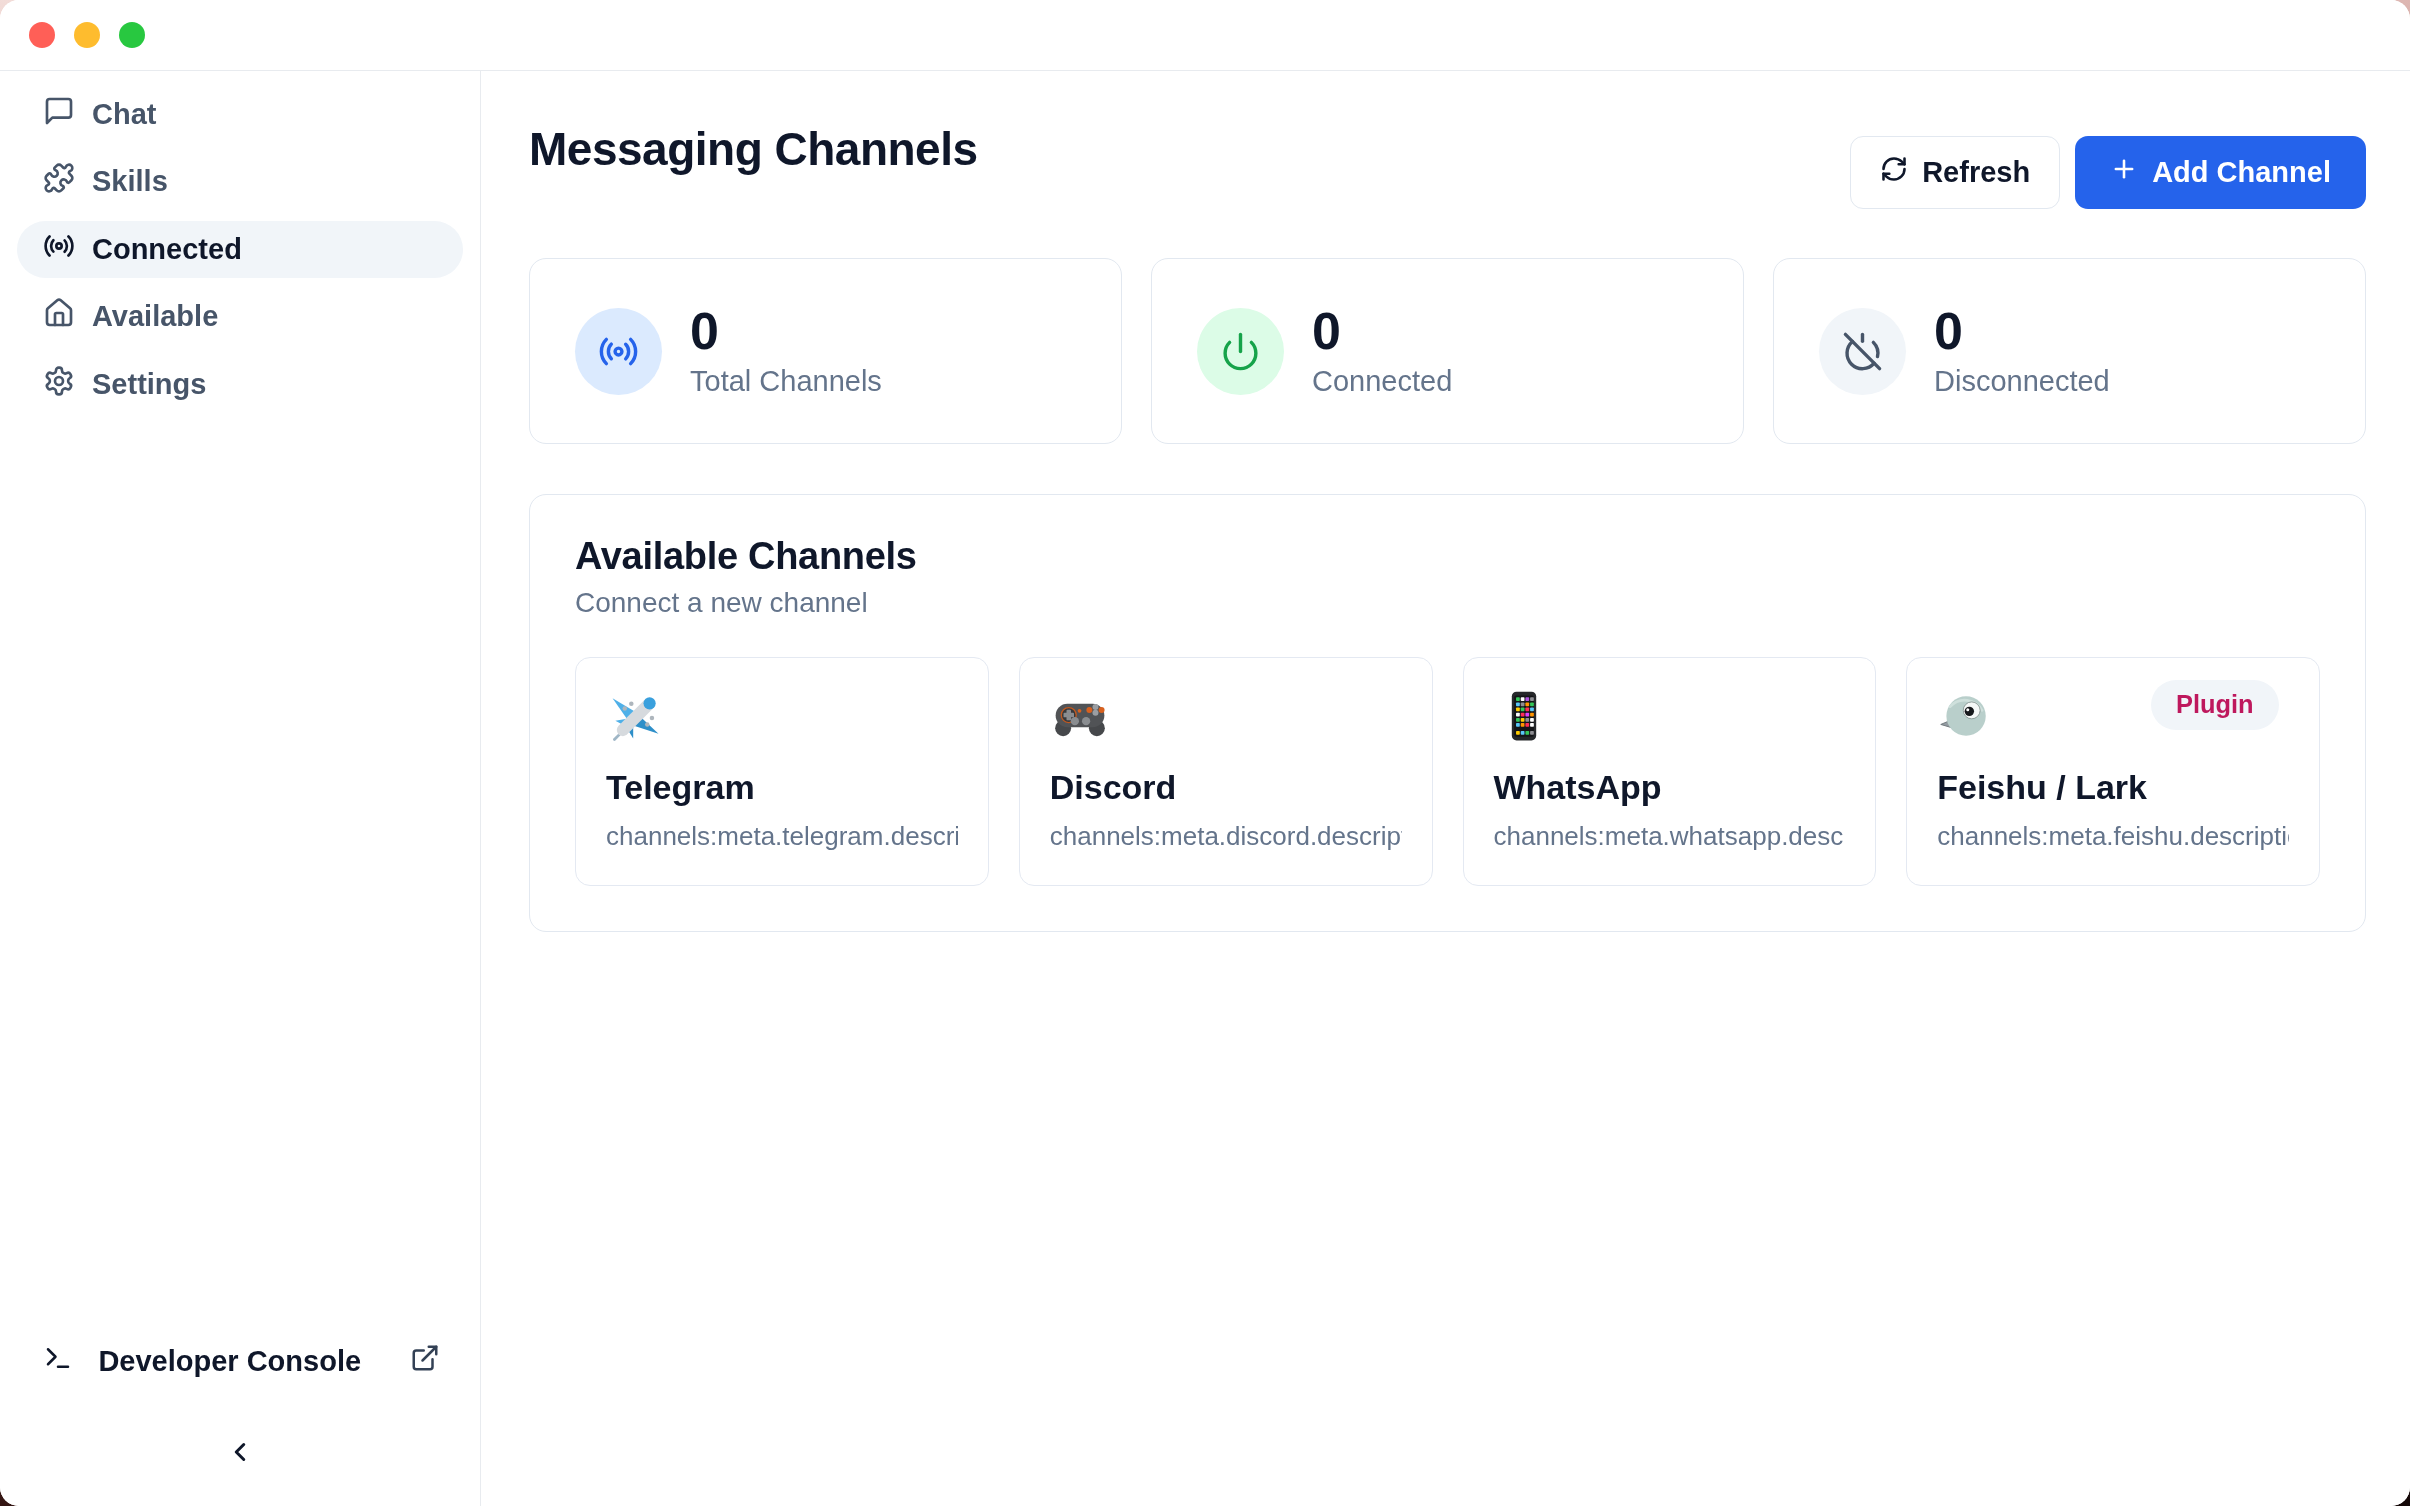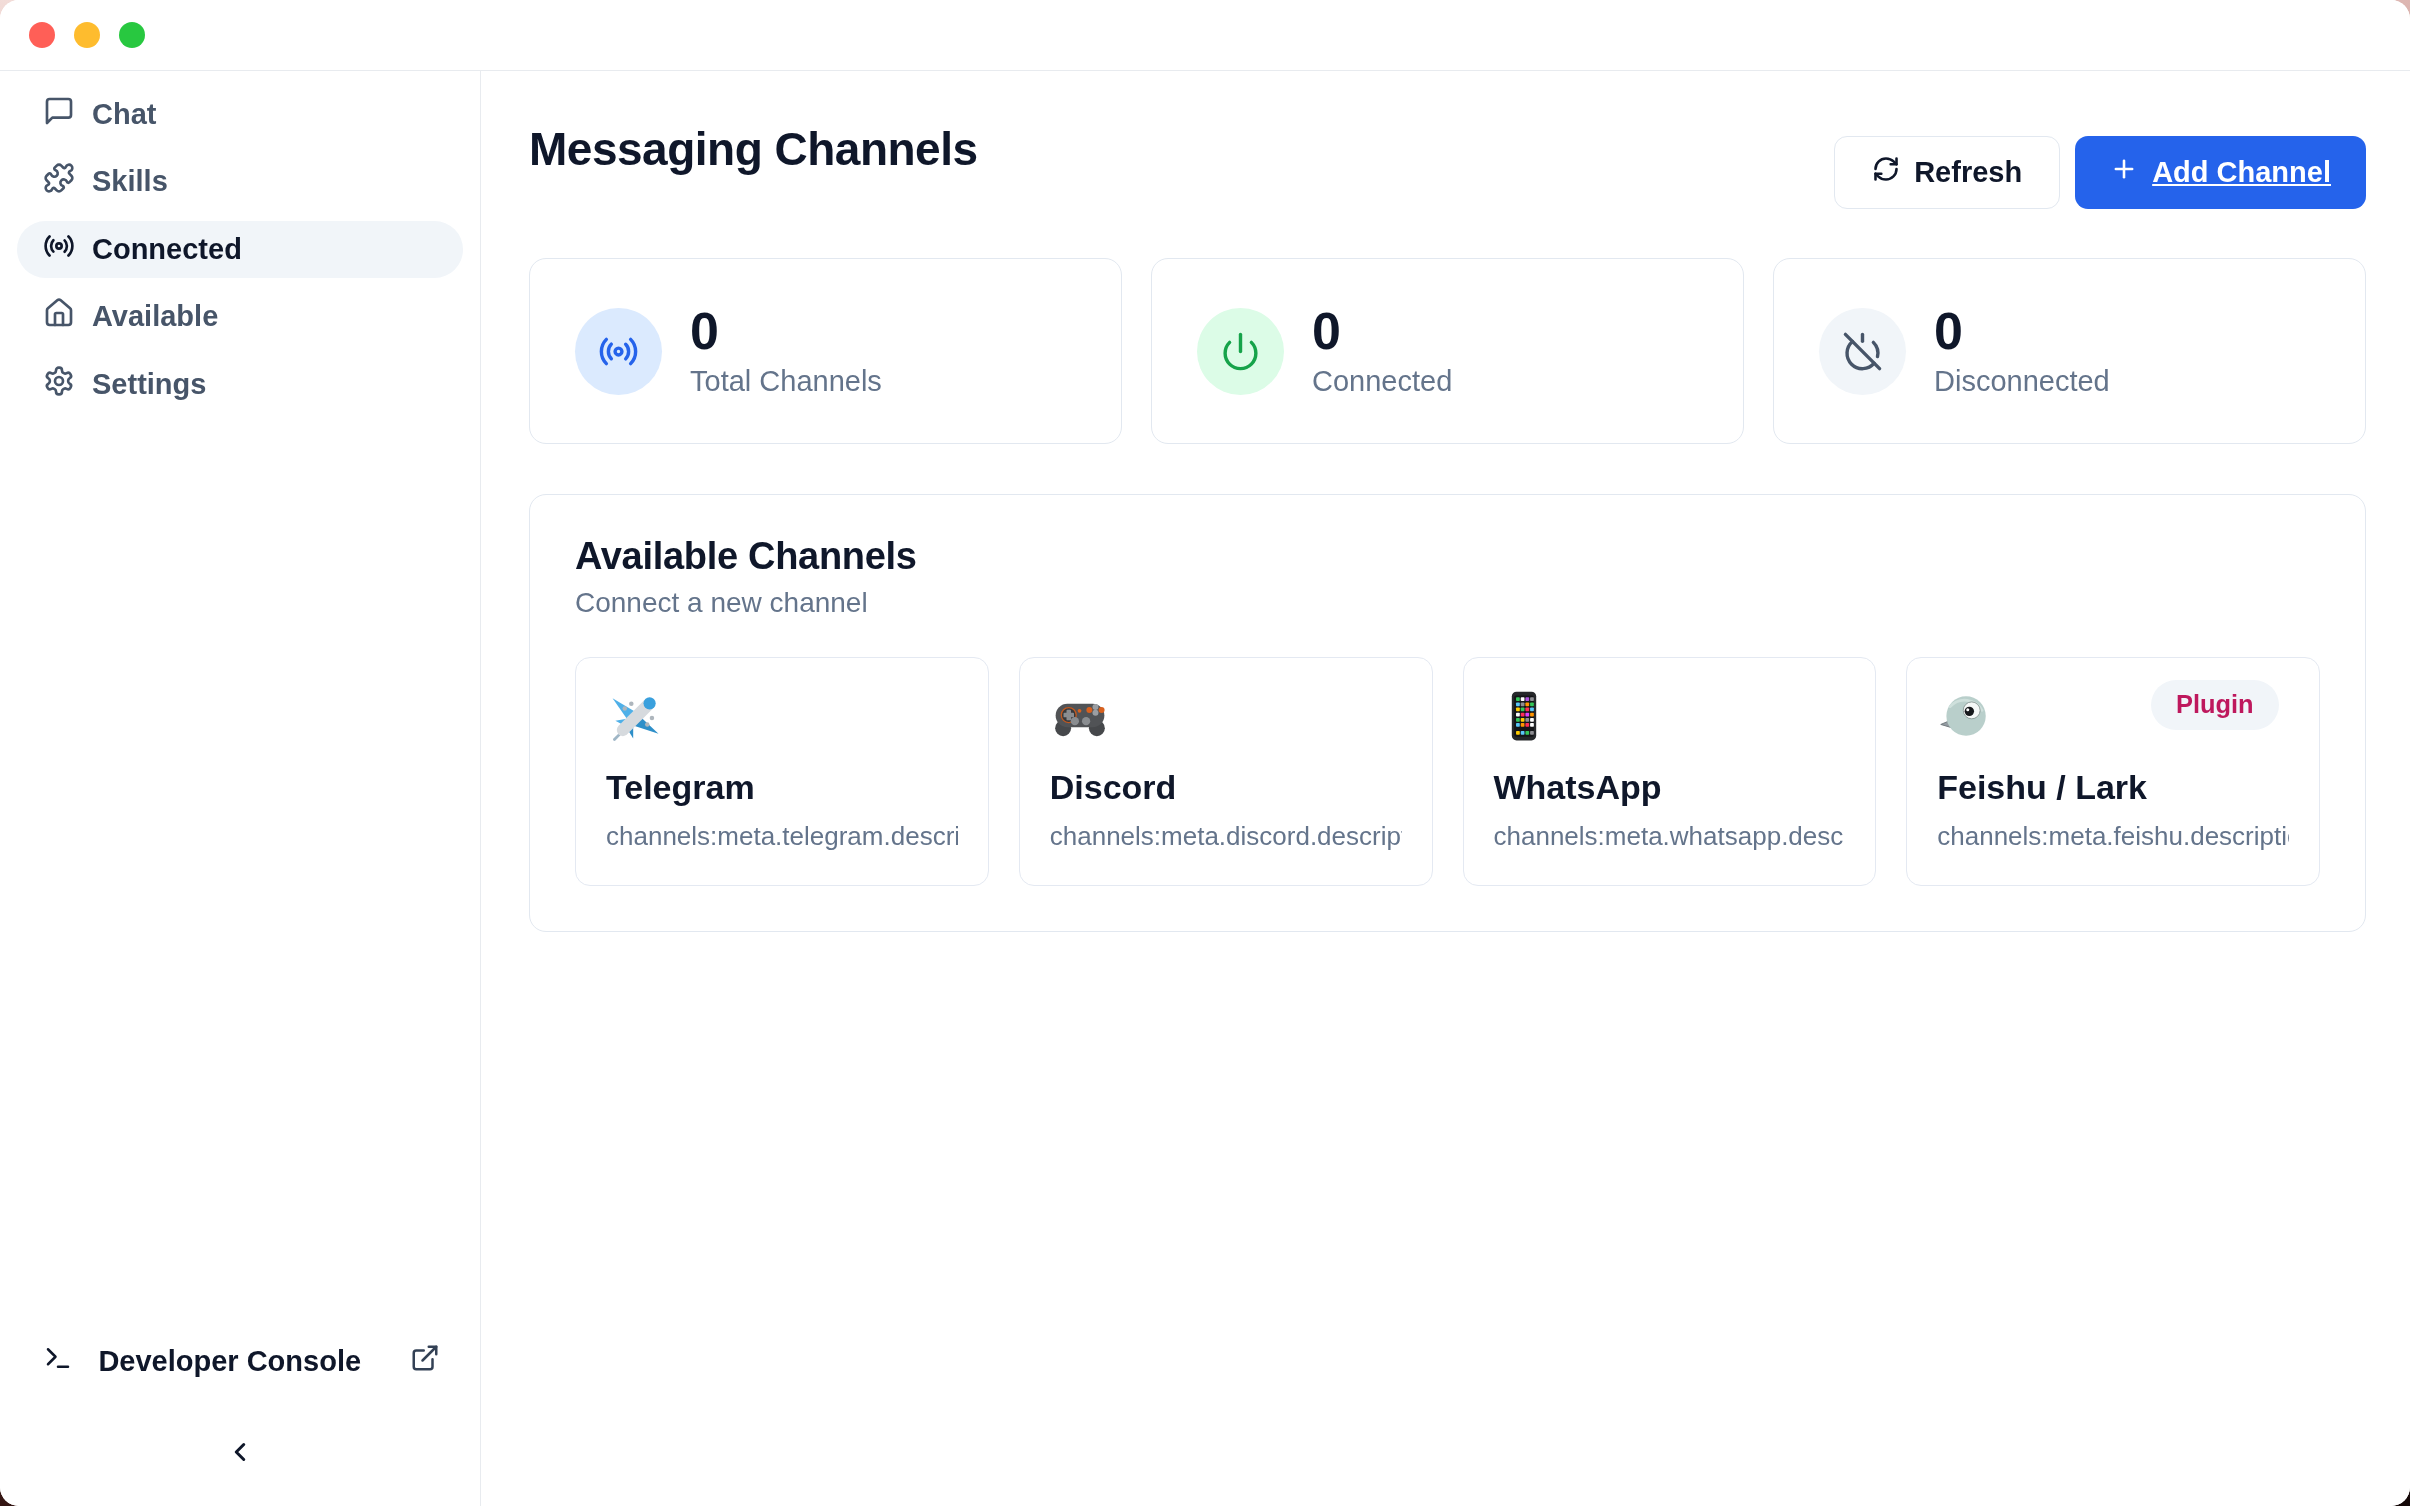--- a/index.html
+++ b/index.html
@@ -42,22 +42,22 @@
   .collapse-btn svg{width:30px;height:30px;}
   
   .main{flex:1;box-sizing:border-box;padding:51px 44px 0 48px;background:#fff;overflow:hidden;}
   .header-row{display:flex;justify-content:space-between;align-items:flex-start;}
   .page-title{font-size:46px;font-weight:700;color:#0f172a;letter-spacing:-0.5px;line-height:1.2;margin:0;}
   .page-subtitle{font-size:31px;color:#64748b;margin-top:8.5px;}
   .actions{display:flex;gap:15px;margin-top:14px;}
   .btn{height:73px;border-radius:13px;font-size:29px;font-weight:700;display:flex;align-items:center;
     gap:14px;cursor:pointer;font-family:inherit;}
   .btn svg{width:28px;height:28px;}
-  .btn-secondary{background:#fff;border:1.4px solid #e2e8f0;color:#0f172a;padding:0 37px;}
-  .btn-primary{background:#2563eb;border:none;color:#fff;padding:0 35px;text-decoration:underline;}
+  .btn-secondary{background:#fff;border:1.4px solid #e2e8f0;color:#0f172a;padding:0 29px;}
+  .btn-primary{background:#2563eb;border:none;color:#fff;padding:0 35px;}
   
   .stats{display:grid;grid-template-columns:repeat(3,1fr);gap:29px;margin-top:49px;}
   .stat-card{height:186px;box-sizing:border-box;border:1.4px solid #e2e8f0;border-radius:17px;
     display:flex;align-items:center;gap:28px;padding:0 45px;background:#fff;}
   .stat-icon{width:87px;height:87px;border-radius:50%;display:flex;align-items:center;justify-content:center;flex:0 0 87px;}
   .stat-icon svg{width:41px;height:41px;}
   .stat-icon.blue{background:#dbeafe;color:#2563eb;}
   .stat-icon.green{background:#dcfce7;color:#16a34a;}
   .stat-icon.gray{background:#f1f5f9;color:#475569;}
   .stat-value{font-size:52px;font-weight:700;color:#0f172a;line-height:1.05;}

